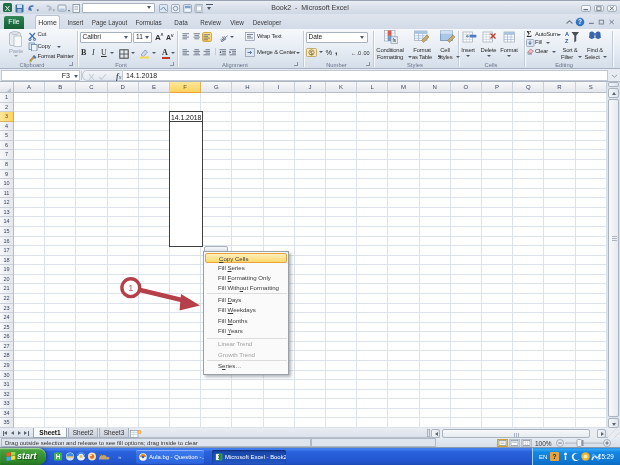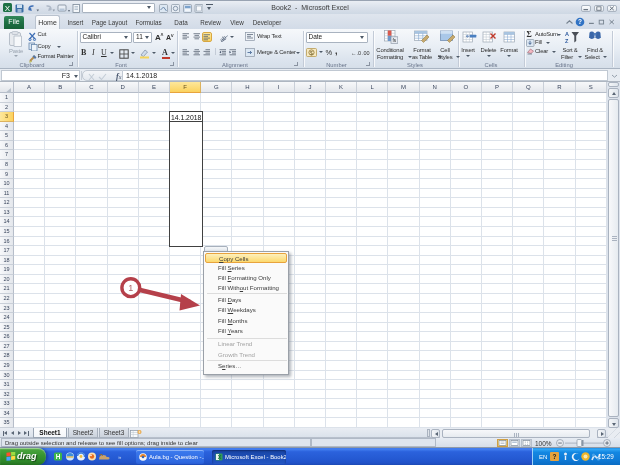--- a/index.html
+++ b/index.html
@@ -581,21 +581,21 @@
 </div>
 
 <div id="taskbar">
   <div class="abs" style="left:0;top:0;width:46px;height:17px;background:linear-gradient(#6cba5c 0%,#48a33c 12%,#379430 45%,#2e8629 80%,#247020 100%);border-radius:0 8px 8px 0;box-shadow:inset 0 1px 1px rgba(255,255,255,.4),2px 0 3px rgba(0,30,90,.4)">
     <svg class="abs" style="left:6px;top:4px" width="10" height="10" viewBox="0 0 11 11">
       <rect x="0.5" y="0.8" width="4.6" height="4.2" fill="#ff4d2e" transform="skewY(-6)"></rect>
       <rect x="5.6" y="0.4" width="4.6" height="4.2" fill="#9ddb42" transform="skewY(-6)"></rect>
       <rect x="0.5" y="5.6" width="4.6" height="4.2" fill="#46a3ff" transform="skewY(-6)"></rect>
       <rect x="5.6" y="5.2" width="4.6" height="4.2" fill="#ffd942" transform="skewY(-6)"></rect>
     </svg>
-    <div class="abs" style="left:17px;top:3px;font-size:9px;font-weight:bold;font-style:italic;color:#fff;text-shadow:1px 1px 1px rgba(0,0,0,.5)">drag</div>
+    <div class="abs" style="left:17px;top:3px;font-size:9px;font-weight:bold;font-style:italic;color:#fff;text-shadow:1px 1px 1px rgba(0,0,0,.5)">start</div>
   </div>
   <svg class="abs" style="left:54px;top:4px" width="60" height="10">
     <rect x="0" y="0.5" width="8" height="8" rx="1.5" fill="#3db54a"></rect>
       <text x="4" y="7" font-size="6.5" fill="#fff" text-anchor="middle" font-weight="bold">H</text>
     <circle cx="16" cy="4.5" r="4" fill="#cfe6fa"></circle>
       <path d="M12.5 4.5 a3.5 3.5 0 0 1 7 0" fill="#3f8ddb"></path>
       <path d="M12.5 5 h7" stroke="#e8b43a" stroke-width="1.2"></path>
     <circle cx="27" cy="4.5" r="4" fill="#e8f0fa"></circle>
       <path d="M23.5 4 a3.5 3.5 0 0 1 7 1" fill="none" stroke="#3a7edb" stroke-width="1.4"></path>
       <circle cx="27" cy="4.5" r="1.4" fill="#f0c040"></circle>

